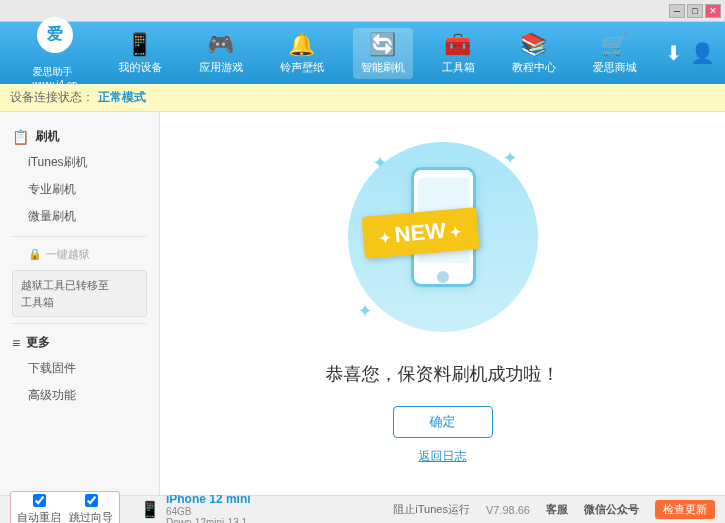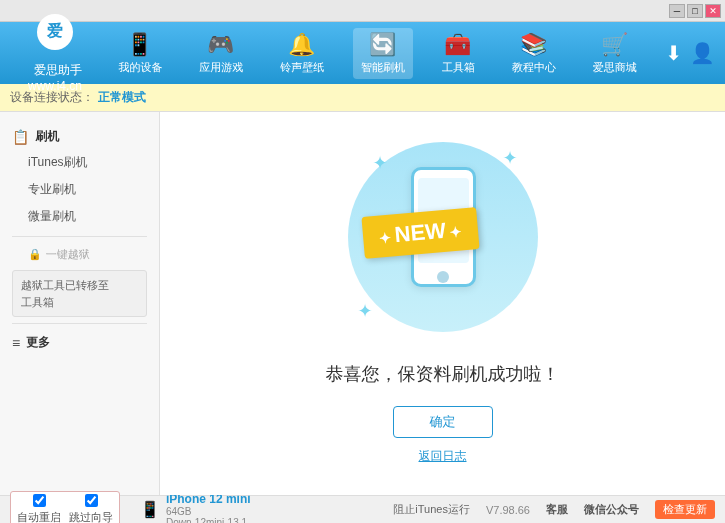--- a/index.html
+++ b/index.html
@@ -43,21 +43,21 @@
     }
     .logo-circle {
       width: 36px; height: 36px;
       background: white;
       border-radius: 50%;
       display: flex; align-items: center; justify-content: center;
       color: #2196d3;
       font-size: 16px;
       font-weight: bold;
     }
-    .logo-text { color: white; font-size: 12px; margin-top: 12px; text-align: right; }
+    .logo-text { color: white; font-size: 10px; margin-top: 12px; }
     .nav-items { display: flex; flex: 1; justify-content: space-around; align-items: center; }
     .nav-item {
       display: flex; flex-direction: column; align-items: center;
       color: white; font-size: 11px; cursor: pointer;
       padding: 4px 8px;
       border-radius: 4px;
     }
     .nav-item.active { background: rgba(255,255,255,0.25); }
     .nav-icon { font-size: 22px; margin-bottom: 2px; }
     .nav-right { display: flex; align-items: center; gap: 8px; margin-left: 10px; }
@@ -343,20 +343,22 @@
       <span>一键越狱</span>
     </div>
     <div class="sidebar-note">越狱工具已转移至<br>工具箱</div>
 
     <div class="sidebar-divider"></div>
 
     <div class="sidebar-section-header">
       <span class="sidebar-section-icon">≡</span>
       <span>更多</span>
     </div>
+    <div class="sidebar-item">下载固件</div>
+    <div class="sidebar-item">高级功能</div>
   </div>
 
   <div class="content-area">
 
     <div class="phone-illustration">
       <div class="phone-bg-circle"></div>
       <span class="sparkle sparkle-1">✦</span>
       <span class="sparkle sparkle-2">✦</span>
       <span class="sparkle sparkle-3">✦</span>
       <div class="phone-body">

